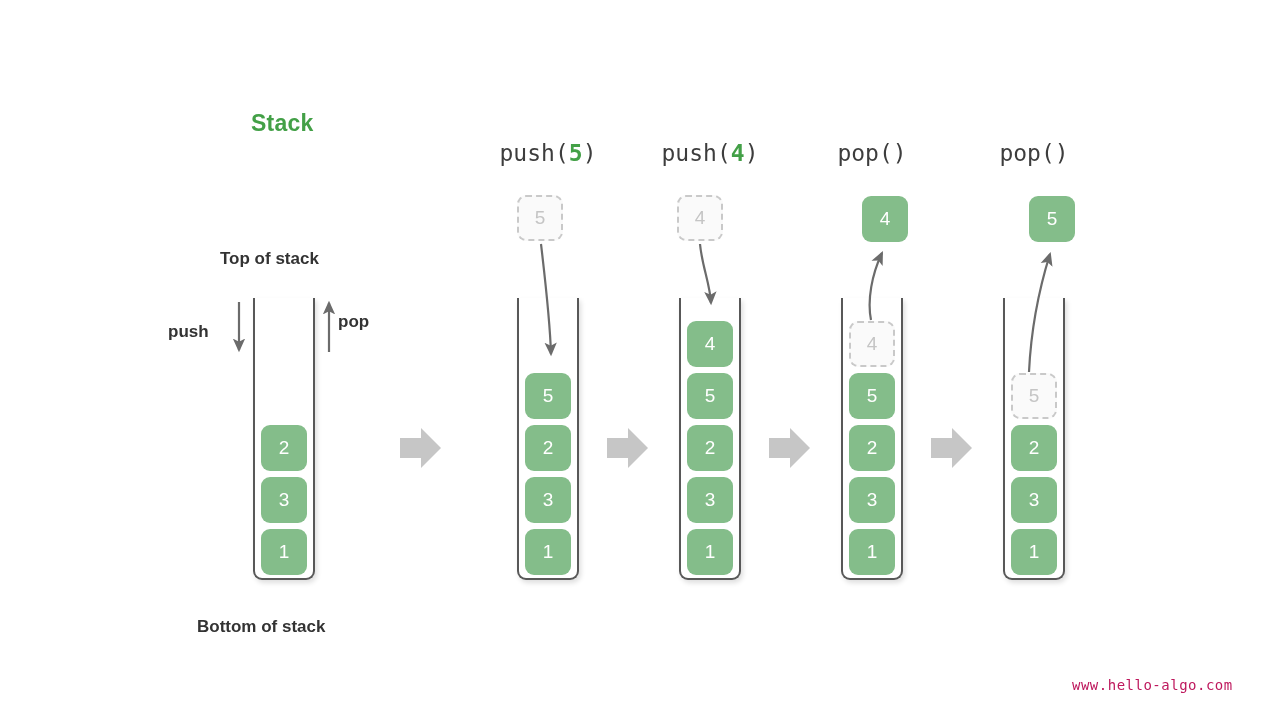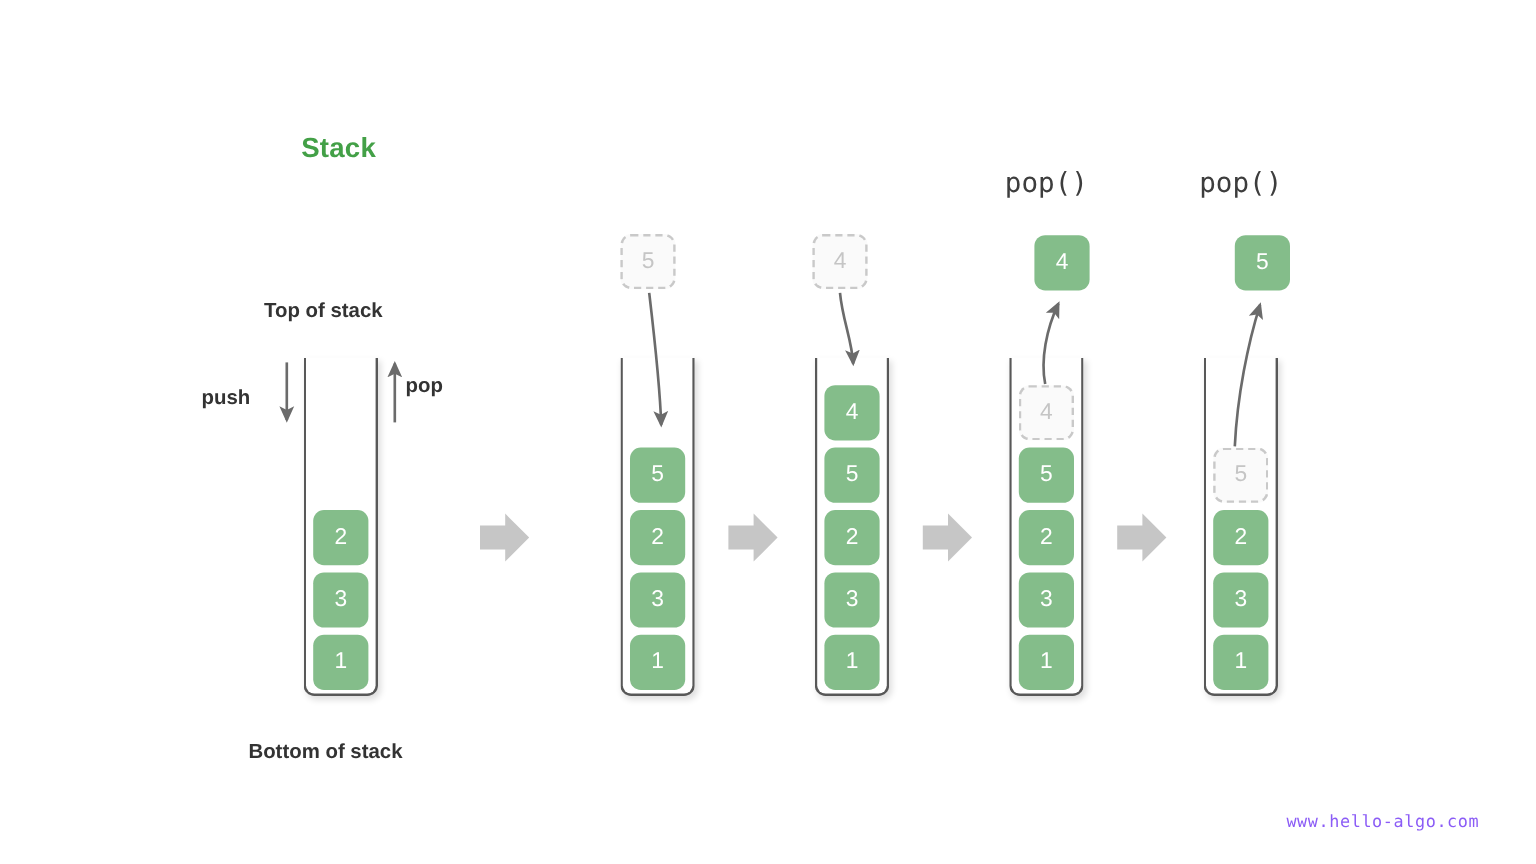--- a/index.html
+++ b/index.html
@@ -117,56 +117,62 @@
     left: 0; top: 0;
     width: 1280px;
     height: 720px;
     pointer-events: none;
   }
 
   
   .watermark {
     font-family: "DejaVu Sans Mono", "Liberation Mono", monospace;
     font-size: 14px;
-    color: #8b5cf6;
+    color: #be185d;
     white-space: nowrap;
     letter-spacing: 0.5px;
   }
 </style>
 </head>
 <body>
 
 <div id="canvas">
 
   <div class="abs title" style="left:251px; top:110px;">Stack</div>
 
   <div class="abs label-bold" style="left:220px; top:249px;">Top of stack</div>
 
-  <div class="abs label-bold" style="left:197px; top:617px;margin-left:10px;">Bottom of stack</div>
+  <div class="abs label-bold" style="left:197px; top:617px;">Bottom of stack</div>
 
   <div class="abs label-bold" style="left:168px; top:322px;">push</div>
 
   <div class="abs label-bold" style="left:338px; top:312px;">pop</div>
 
   <div class="stack-container" style="left:253px; top:298px; width:62px; height:282px;"></div>
 
   <div class="cell" style="left:261px; top:425px;">2</div>
   <div class="cell" style="left:261px; top:477px;">3</div>
   <div class="cell" style="left:261px; top:529px;">1</div>
 
+  <div class="abs op-header" style="left:470px; top:140px; width:156px;">
+    <span>push(</span><span class="arg">5</span><span>)</span>
+  </div>
 
   <div class="float-cell ghost" style="left:517px; top:195px;">5</div>
 
   <div class="stack-container" style="left:517px; top:298px; width:62px; height:282px;"></div>
 
   <div class="cell" style="left:525px; top:373px;">5</div>
   <div class="cell" style="left:525px; top:425px;">2</div>
   <div class="cell" style="left:525px; top:477px;">3</div>
   <div class="cell" style="left:525px; top:529px;">1</div>
 
+  <div class="abs op-header" style="left:632px; top:140px; width:156px;">
+    <span>push(</span><span class="arg">4</span><span>)</span>
+  </div>
 
   <div class="float-cell ghost" style="left:677px; top:195px;">4</div>
 
   <div class="stack-container" style="left:679px; top:298px; width:62px; height:282px;"></div>
 
   <div class="cell" style="left:687px; top:321px;">4</div>
   <div class="cell" style="left:687px; top:373px;">5</div>
   <div class="cell" style="left:687px; top:425px;">2</div>
   <div class="cell" style="left:687px; top:477px;">3</div>
   <div class="cell" style="left:687px; top:529px;">1</div>

